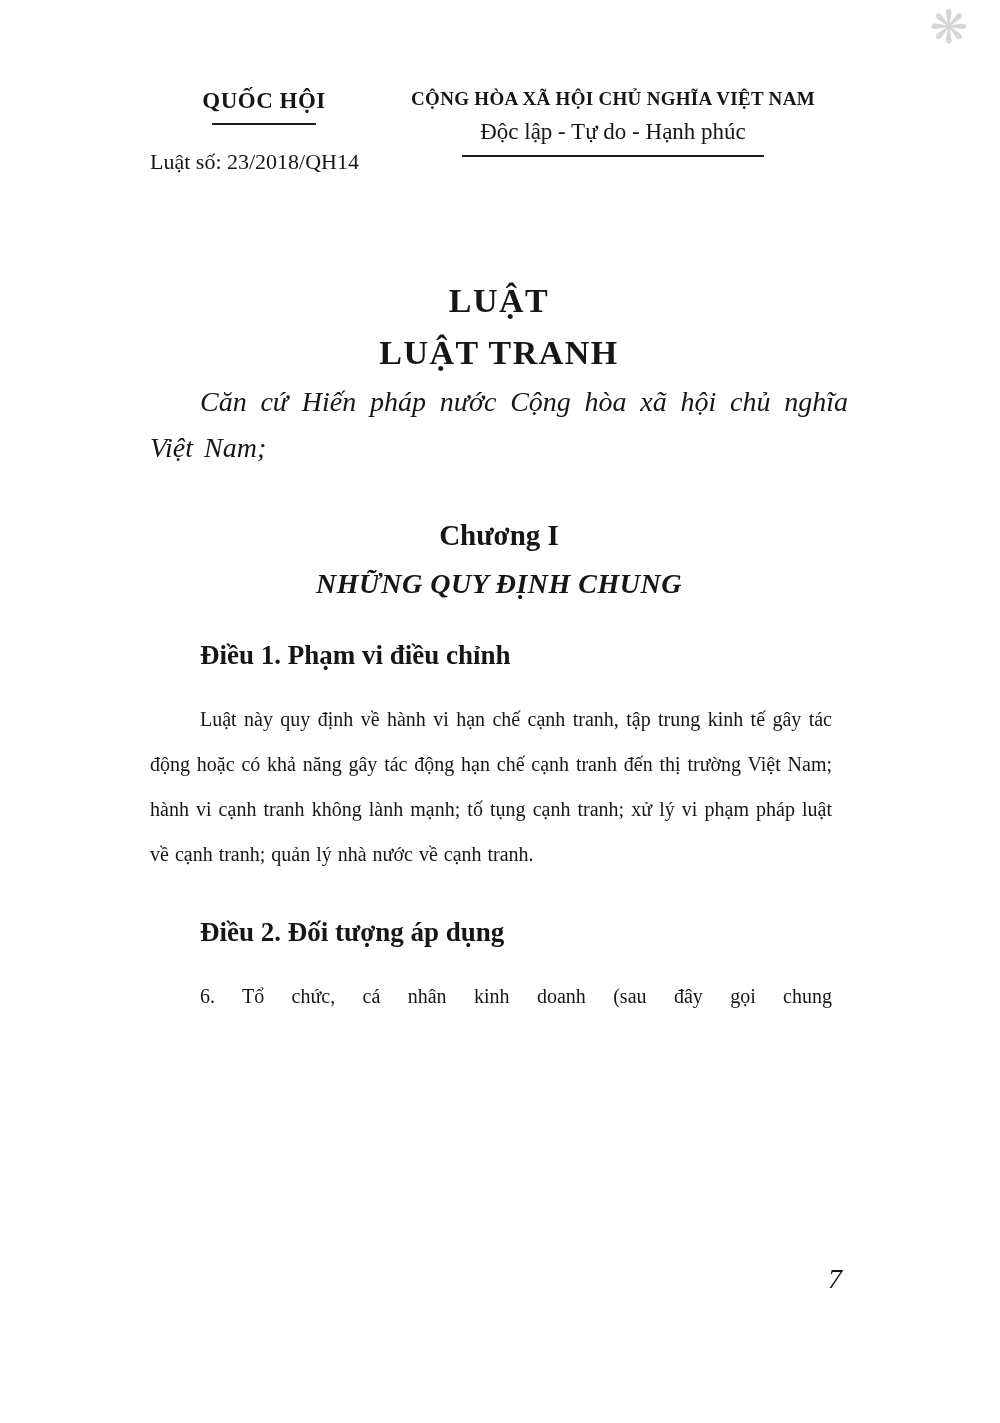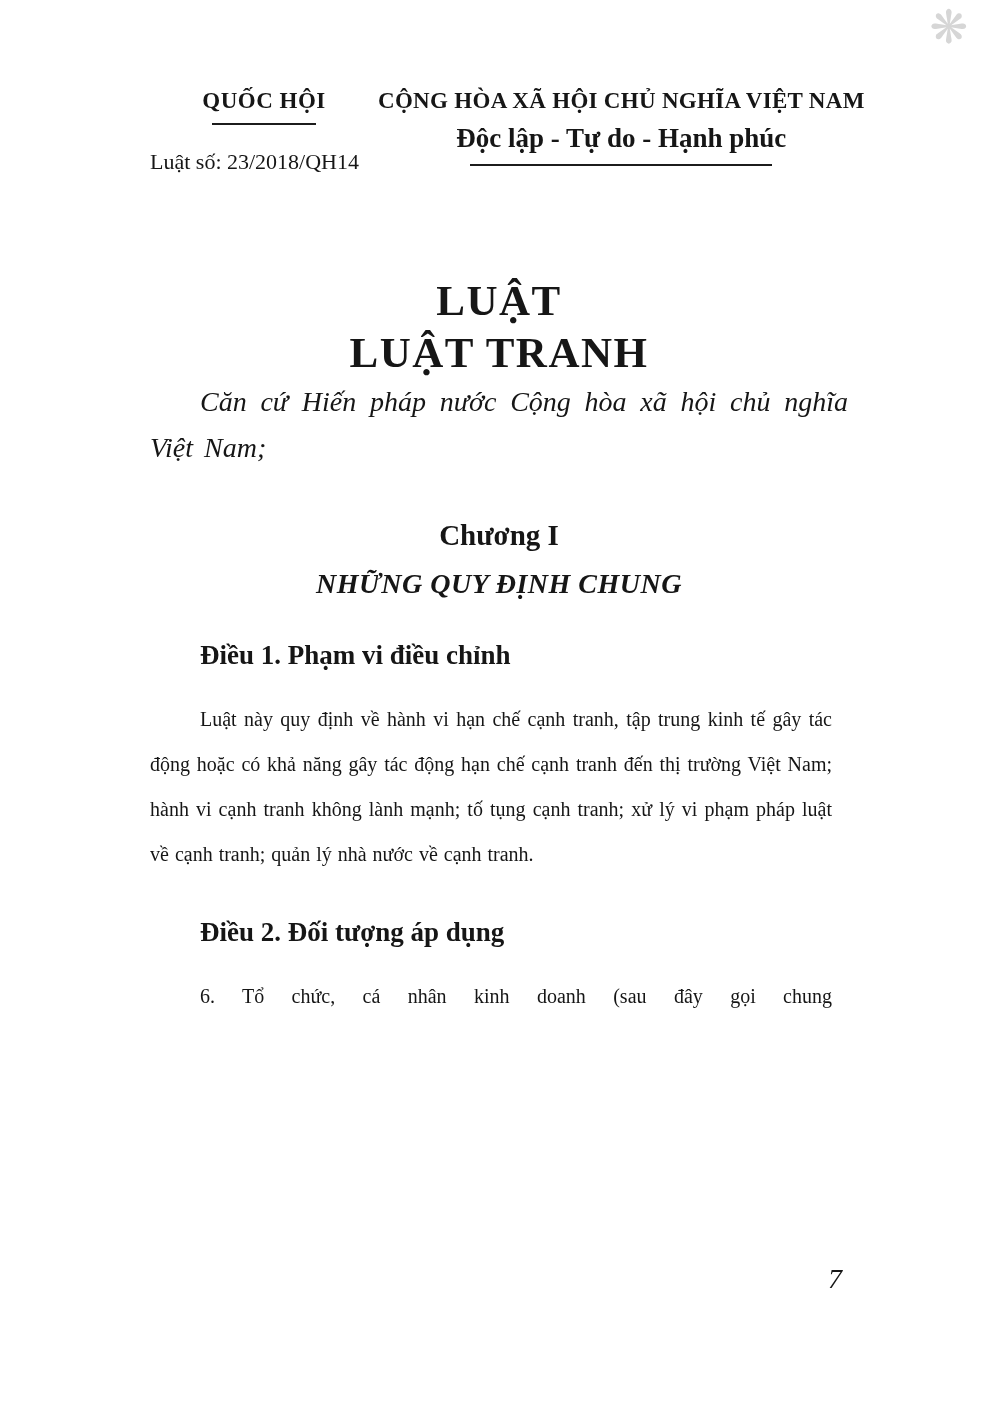--- a/index.html
+++ b/index.html
@@ -59,41 +59,41 @@
     margin-top: 24px;
     text-align: left;
     white-space: nowrap;
   }
   .header-right {
     flex: 1;
     text-align: center;
   }
   .nation-line {
     font-weight: bold;
+    font-size: 19px;
+    letter-spacing: 0.3px;
+    white-space: nowrap;
+  }
+  .motto-line {
+    font-weight: normal;
     font-size: 23px;
-    letter-spacing: 0.3px;
-    white-space: nowrap;
-  }
-  .motto-line {
-    font-weight: bold;
-    font-size: 27px;
     margin-top: 9px;
     white-space: nowrap;
   }
   .rule-right {
     width: 302px;
     margin: 10px auto 0 auto;
   }
 
   
   .doc-title {
     margin-top: 100px;
     text-align: center;
     font-weight: bold;
-    font-size: 43px;
+    font-size: 34px;
     letter-spacing: 1.5px;
     line-height: 52px;
   }
 
   
   .preamble {
   }
   .preamble p {
     margin: 0;
     font-style: italic;

